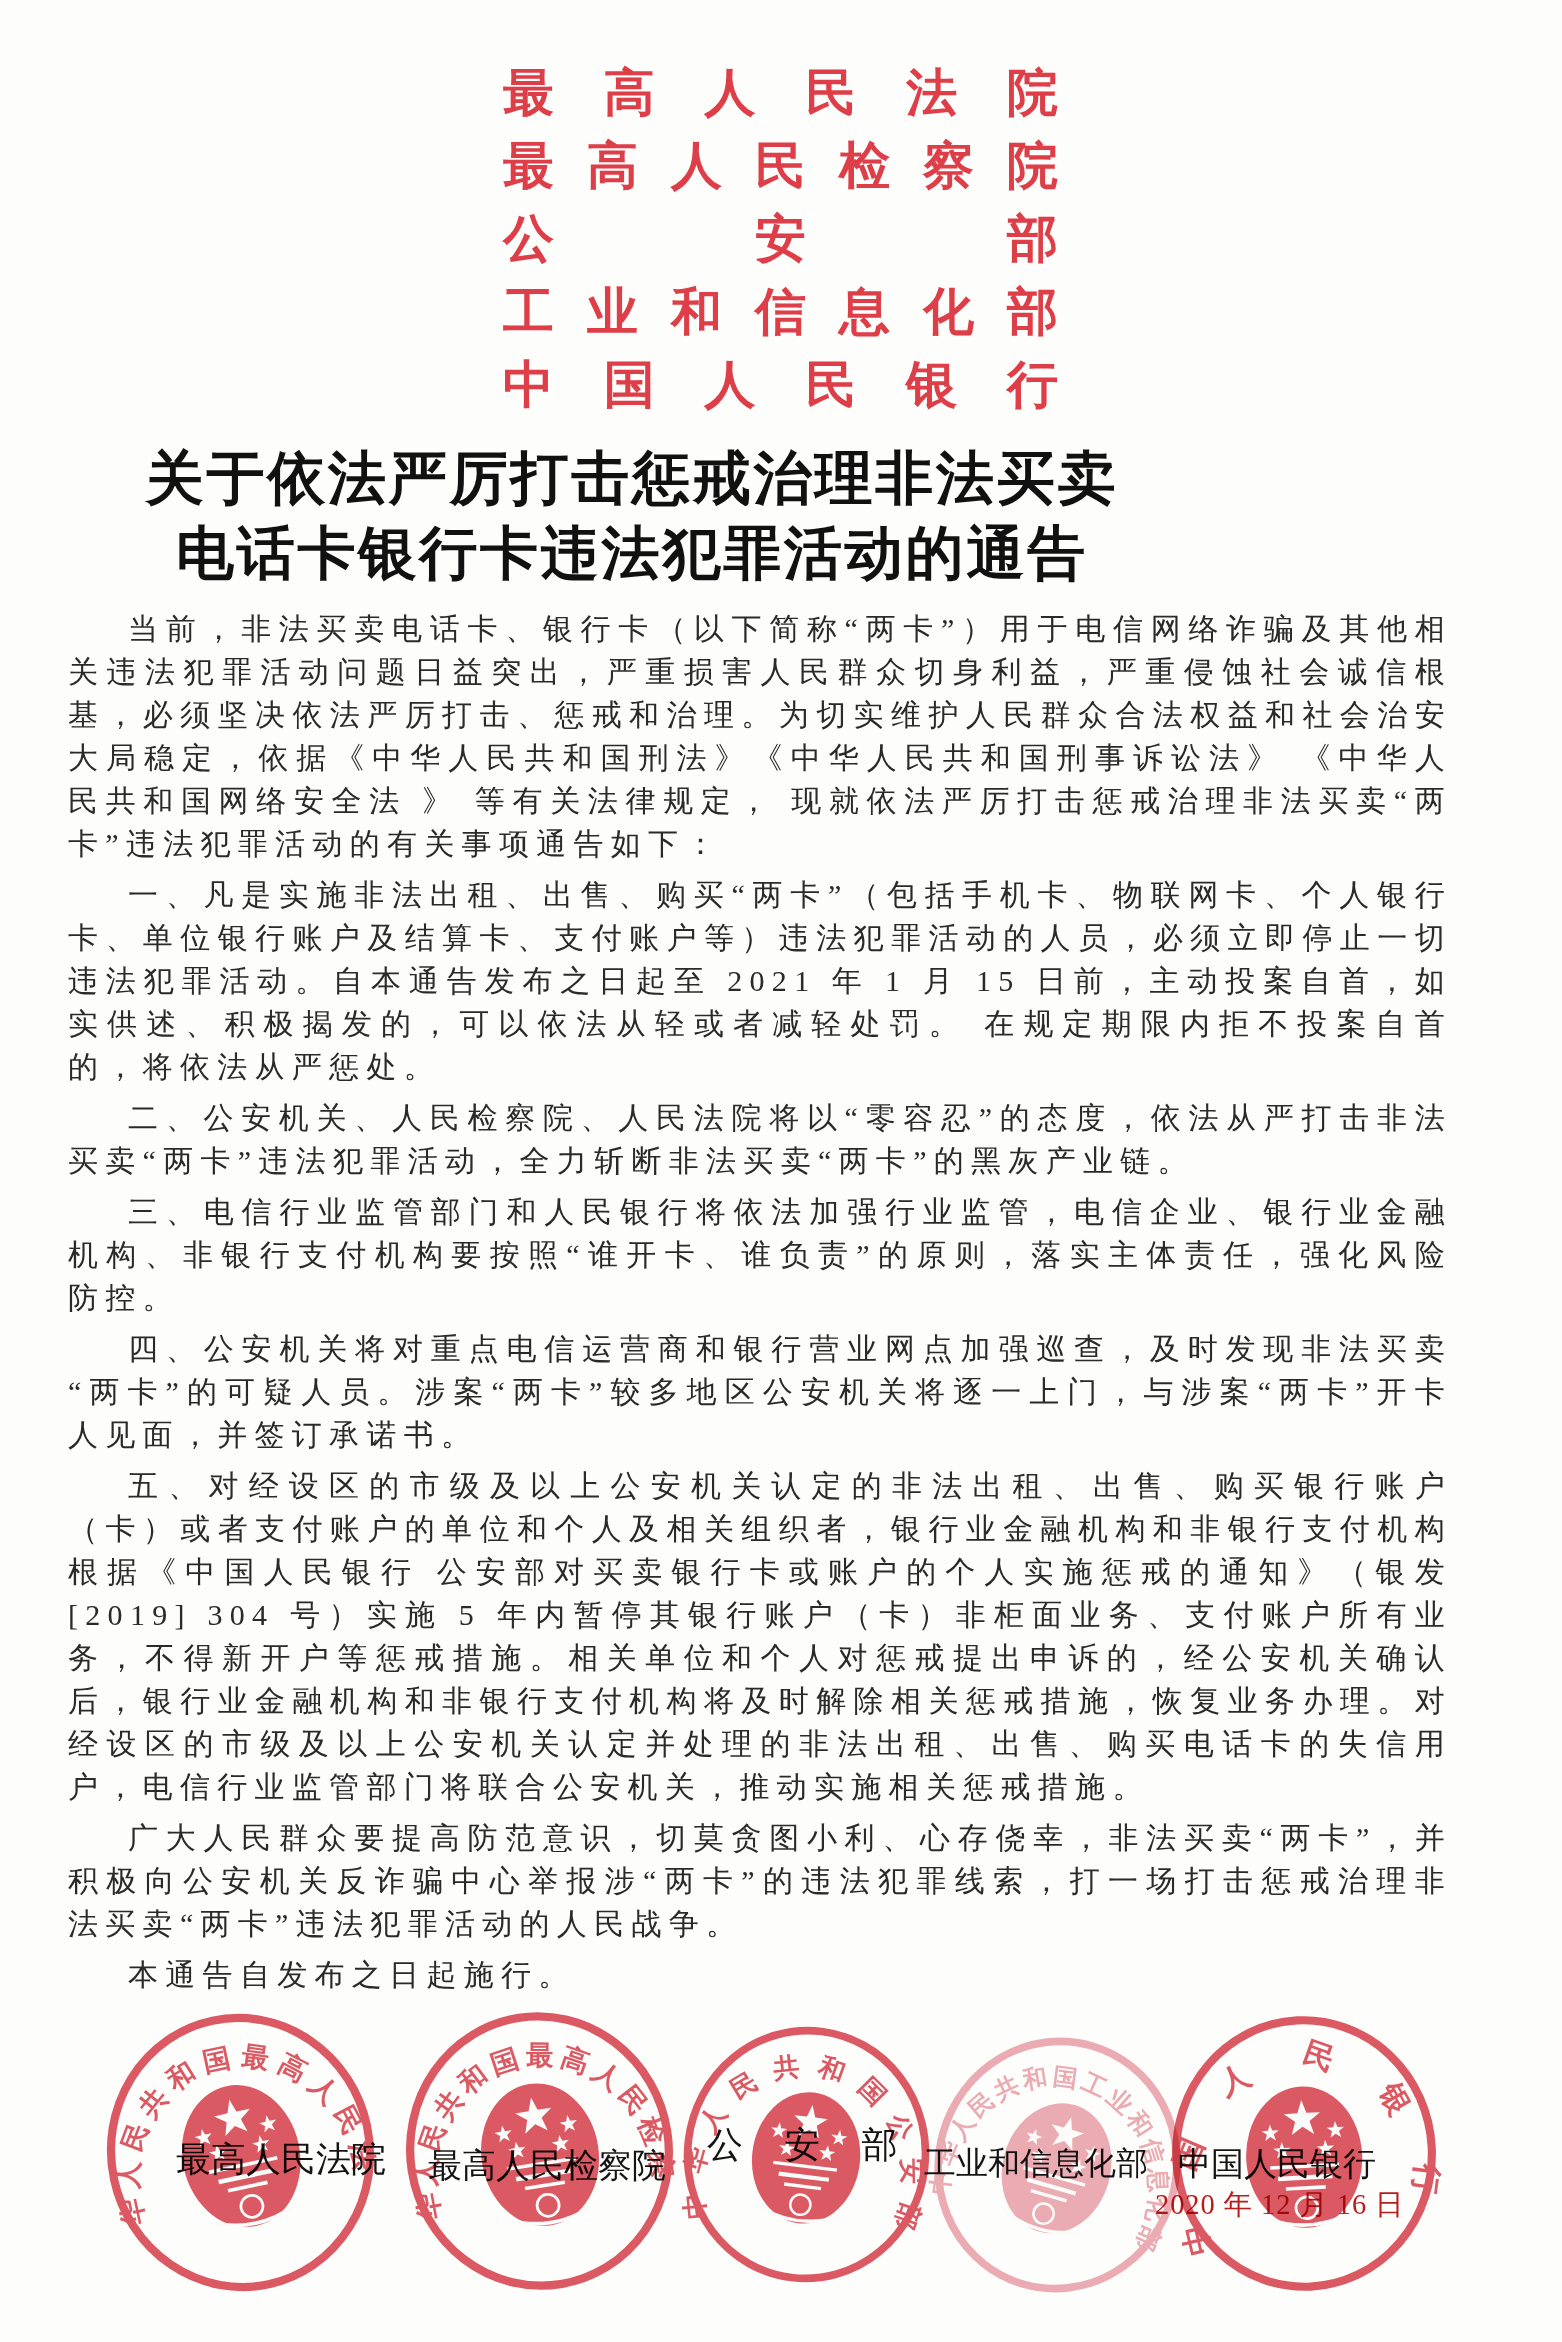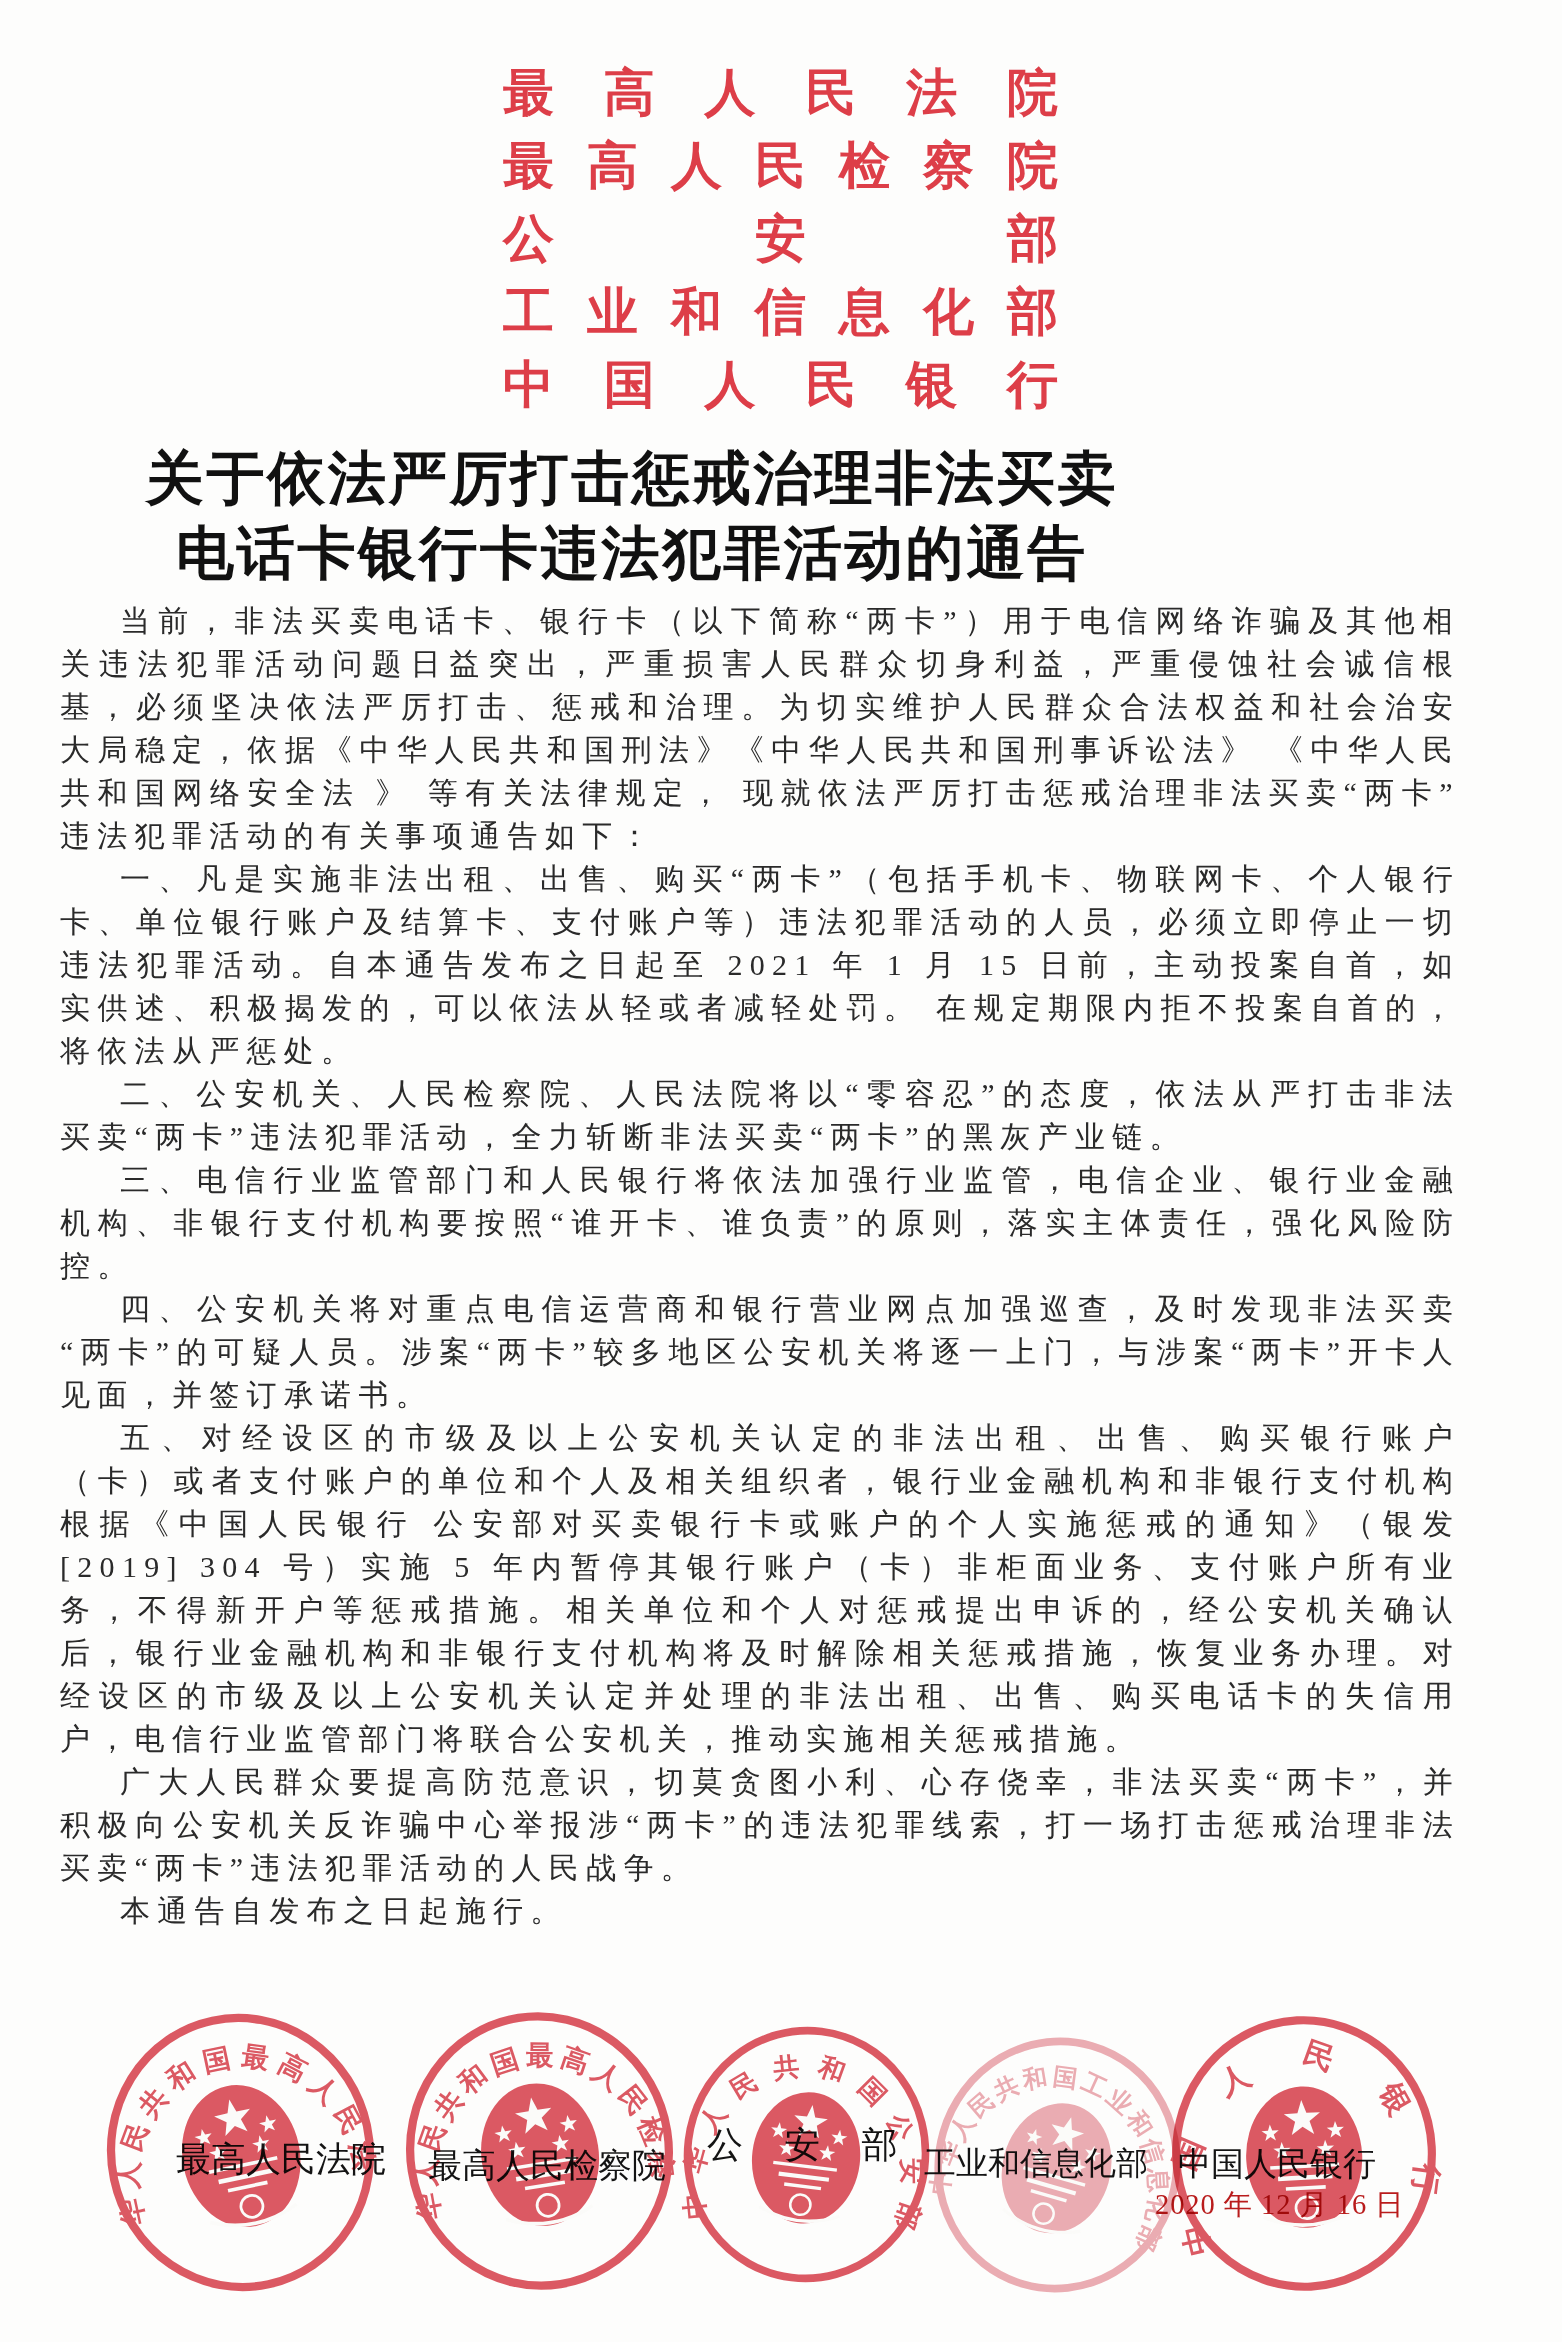--- a/index.html
+++ b/index.html
@@ -32,21 +32,21 @@
     font-weight:bold;font-size:58px;line-height:75px;
     letter-spacing:2.8px;
   }
   
   .body-text{
     position:absolute;left:60px;top:599px;width:1400px;
     color:var(--ink);
     font-size:30px;line-height:43px;letter-spacing:7.3px;
     text-align:justify;
   }
-  .body-text p{margin:0;text-indent:2em;}
+  .body-text p{margin:8px;text-indent:2em;}
   
   .seal{
     position:absolute;
     color:var(--seal_red);
     opacity:.88;
     mix-blend-mode:multiply;
   }
   .seal svg{width:100%;height:100%;overflow:visible;}
   .seal .ring{fill:none;stroke:currentColor;stroke-width:9px;}
   .seal .rim{fill:currentColor;font-family:"Liberation Serif","DejaVu Serif",serif;font-weight:bold;}

